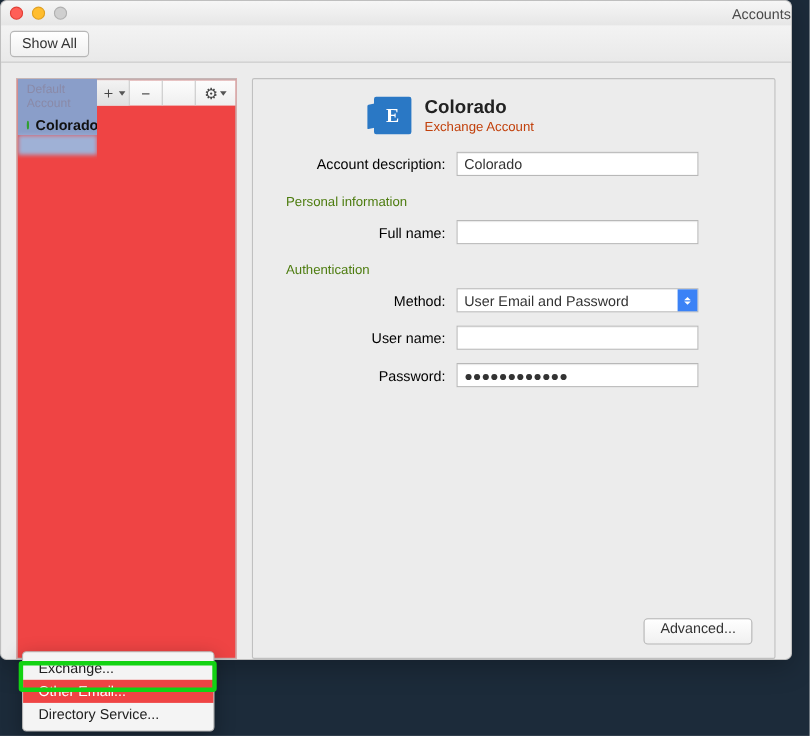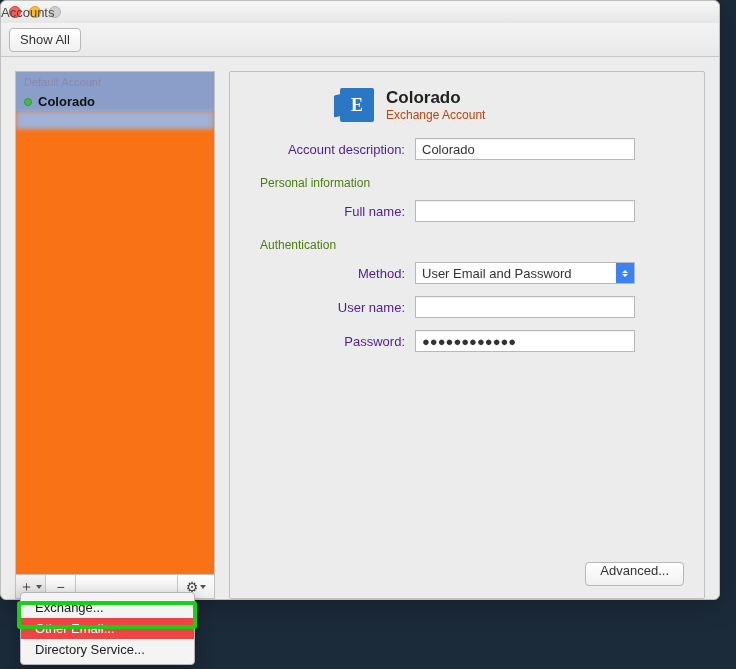--- a/index.html
+++ b/index.html
@@ -33,21 +33,21 @@
     border-top-right-radius: 6px;
     background: linear-gradient(#f6f6f6,#e6e6e6);
     position: relative;
   }
   .traffic { display:flex; gap:8px; align-items:center;}
   .tl { width:12px; height:12px; border-radius:50%; }
   .tl.red{background:#ff5f57;border:1px solid #e23f35;}
   .tl.yellow{background:#ffbd2e;border:1px solid #e0a020;}
   .tl.green{background:#cfcfcf;border:1px solid #b0b0b0;}
   .titlebar .title {
-    position:absolute; left:0; right:0; text-align:left;
+    position:absolute; left:0; right:0; text-align:right;
     font-size:13px; color:#4a4a4a;
   }
   .toolbar {
     height: 34px;
     padding: 4px 8px;
     background: linear-gradient(#f3f3f3,#e9e9e9);
     border-bottom:1px solid #c9c9c9;
     display:flex; align-items:center;
   }
   .btn-showall {
@@ -59,23 +59,23 @@
     cursor:pointer;
   }
   .body {
     display:flex;
     height: calc(100% - 56px);
     padding: 14px 14px 0 14px;
     gap: 14px;
   }
   .sidebar {
     width: 200px;
-    display:flex; flex-direction:column;
+    display:flex; flex-direction:row;
     border:1px solid #c0c0c0;
-    background:#f97316;
+    background:#ef4444;
     position:relative;
   }
   .side-list { flex:1; overflow:auto; }
   .account-group-header {
     font-size:11px; color:#8a8aa8;
     padding:4px 8px 2px 8px;
     background:#8a9ec9;
     filter: blur(0.3px);
   }
   .account-item {
@@ -128,21 +128,21 @@
   }
   .exch-icon::before{
     content:""; position:absolute; left:-6px; top:6px; width:14px;height:22px;
     background:#2a78c5; transform:skewY(-12deg); border-radius:1px;
   }
   .exch-icon span{position:relative;z-index:1;font-family:Georgia,serif;}
   .acct-title{font-size:17px;font-weight:600;color:#222;}
   .acct-type{font-size:12px;color:#c2410c;}
 
   .form-row{display:flex;align-items:center;margin:6px 0;}
-  .form-label{width:165px;text-align:right;padding-right:10px;color:#4c1d95;font-size:13px;}
+  .form-label{width:165px;text-align:right;padding-right:10px;color:#000000;font-size:13px;}
   .section-hdr{font-weight:normal;font-size:12px;color:#4d7c0f;margin:10px 0 4px 0;padding-left:10px;}
   .text-input{
     flex:1; max-width:220px; height:22px;
     border:1px solid #b8b8b8; background:#fff;
     padding:0 6px; font-size:13px; color:#333;
     box-shadow: inset 0 1px 0 rgba(0,0,0,0.06);
   }
   .text-input.blurred { color:transparent; text-shadow:0 0 6px rgba(80,80,80,.6);}
   .select {
     flex:1; max-width:220px; height:22px;

